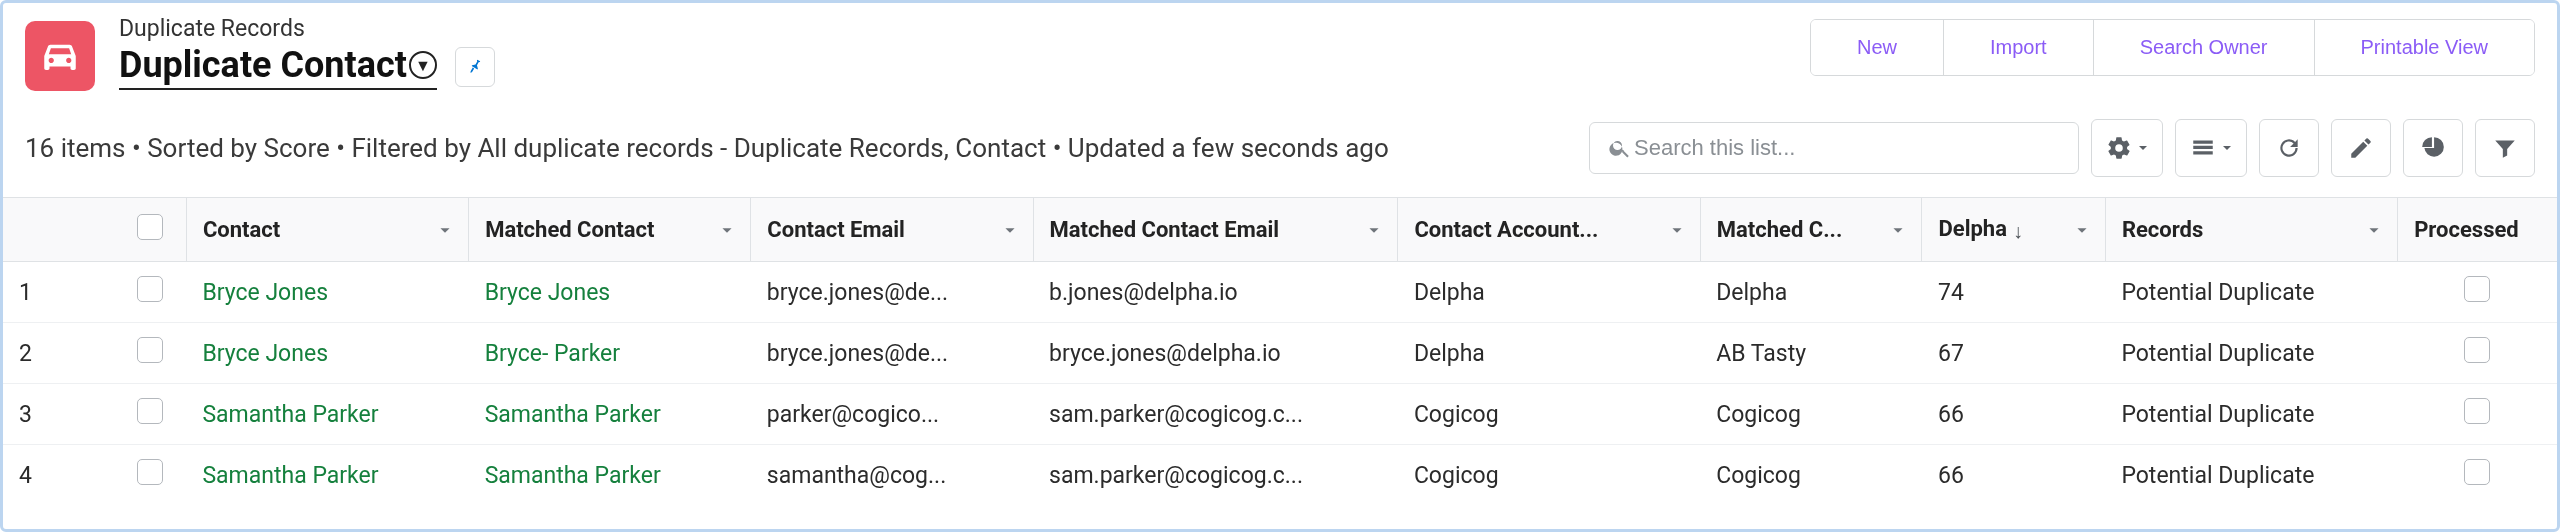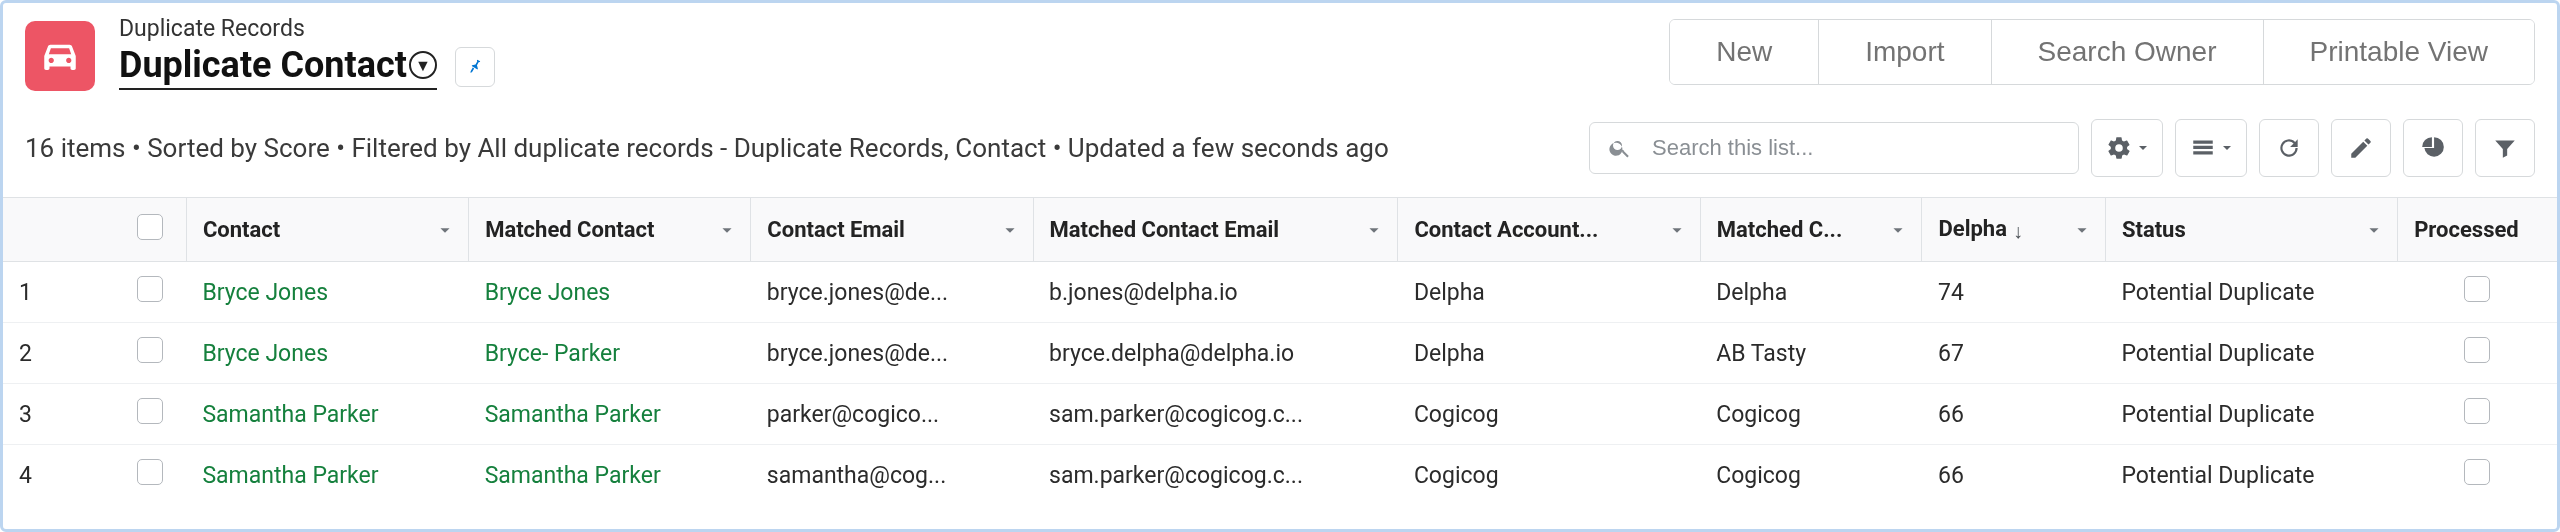--- a/index.html
+++ b/index.html
@@ -32,31 +32,31 @@
   .title .caret { display:inline-flex; align-items:center; justify-content:center;
     width:28px; height:28px; border:2px solid #222; border-radius:50%; font-size:16px; color:#222; }
   .pin-btn {
     width: 40px; height: 40px; border: 1.5px solid #d6d9db; border-radius: 6px;
     background: #fff; display: flex; align-items: center; justify-content: center; cursor: pointer;
   }
   .pin-btn svg { width: 20px; height: 20px; fill: #0176d3; }
   .actions { display: flex; border: 1.5px solid #d6d9db; border-radius: 6px; overflow: hidden; margin-top: 4px; }
   .actions button {
     background: #fff; border: none; border-right: 1.5px solid #d6d9db;
-    color: #737373; font-size: 28px; padding: 16px 46px; cursor: pointer;
+    color: #8b5cf6; font-size: 20px; padding: 16px 46px; cursor: pointer;
   }
   .actions button:last-child { border-right: none; }
   .subhead-row {
     display: flex; align-items: center; justify-content: space-between;
     margin-top: 28px;
   }
   .subhead { font-size: 26px; color: #3a3a3a; }
   .tools { display: flex; align-items: center; gap: 12px; }
   .search-box {
-    display: flex; align-items: center; gap: 20px;
+    display: flex; align-items: center; gap: 2px;
     border: 1.5px solid #d6d9db; border-radius: 6px;
     padding: 12px 18px; width: 490px; background: #fff;
   }
   .search-box input {
     border: none; outline: none; font-size: 22px; color: #555; flex: 1;
     background: transparent;
   }
   .search-box input::placeholder { color: #8a8f94; }
   .search-box svg { width: 24px; height: 24px; fill: #8a8f94; }
   .tool-btn {
@@ -223,21 +223,21 @@
             </svg></th>
         <th><span>Contact Account...</span><svg class="h-caret" viewBox="0 0 24 24">
               <path d="M7 10l5 5 5-5z"></path>
             </svg></th>
         <th><span>Matched C...</span><svg class="h-caret" viewBox="0 0 24 24">
               <path d="M7 10l5 5 5-5z"></path>
             </svg></th>
         <th><span>Delpha</span><span class="sort-arrow">↓</span><svg class="h-caret" viewBox="0 0 24 24">
               <path d="M7 10l5 5 5-5z"></path>
             </svg></th>
-        <th><span>Status</span><svg class="h-caret" viewBox="0 0 24 24">
+        <th><span>Records</span><svg class="h-caret" viewBox="0 0 24 24">
               <path d="M7 10l5 5 5-5z"></path>
             </svg></th>
         <th style="border-right:none;"><span>Processed</span></th>
       </tr>
     </thead>
     <tbody id="tbody">
         <tr>
           <td class="rownum">1</td>
           <td style="text-align:center;"><span class="chk"></span></td>
           <td><span class="link">Bryce Jones</span></td>
@@ -249,21 +249,21 @@
           <td>74</td>
           <td>Potential Duplicate</td>
           <td class="proc-cell"><span class="chk"></span></td>
         </tr>
         <tr>
           <td class="rownum">2</td>
           <td style="text-align:center;"><span class="chk"></span></td>
           <td><span class="link">Bryce Jones</span></td>
           <td><span class="link">Bryce- Parker</span></td>
           <td>bryce.jones@de...</td>
-          <td>bryce.delpha@delpha.io</td>
+          <td>bryce.jones@delpha.io</td>
           <td>Delpha</td>
           <td>AB Tasty</td>
           <td>67</td>
           <td>Potential Duplicate</td>
           <td class="proc-cell"><span class="chk"></span></td>
         </tr>
         <tr>
           <td class="rownum">3</td>
           <td style="text-align:center;"><span class="chk"></span></td>
           <td><span class="link">Samantha Parker</span></td>

